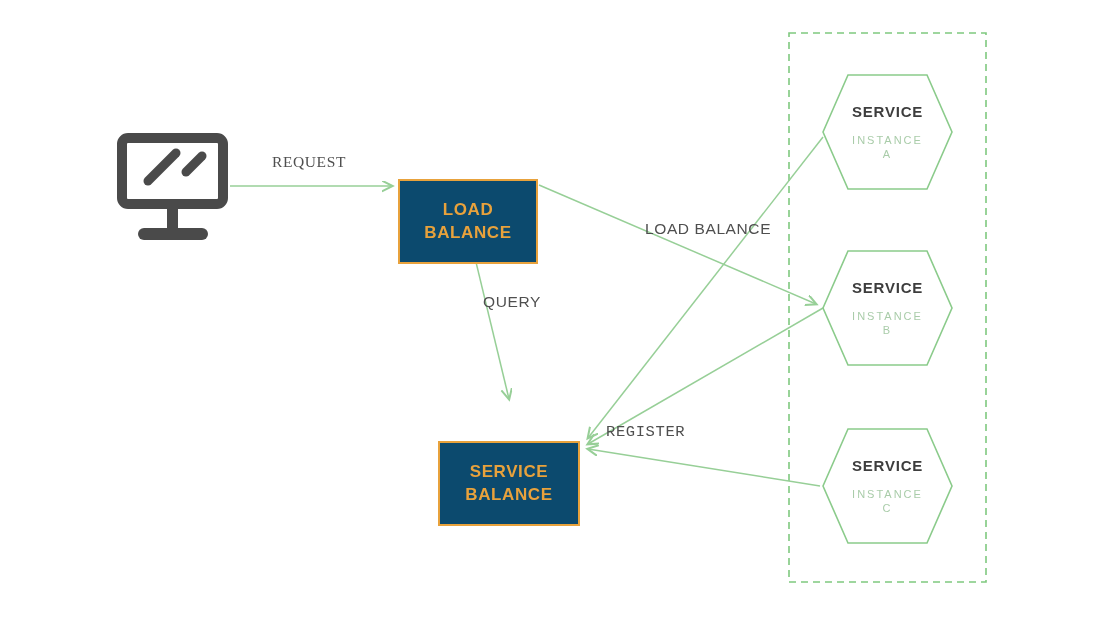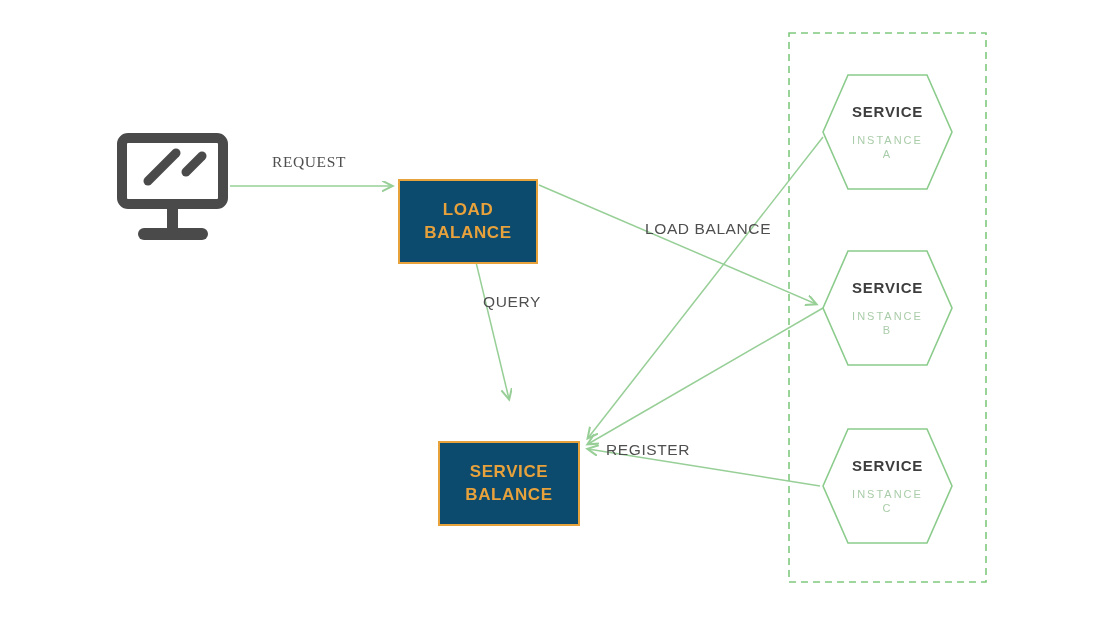--- a/index.html
+++ b/index.html
@@ -90,21 +90,21 @@
       <rect class="monitor-fill" x="167" y="206" width="11" height="26"></rect>
       <rect class="monitor-fill" x="138" y="228" width="70" height="12" rx="6"></rect>
       <line class="monitor-stroke" x1="148" y1="181" x2="176" y2="153" stroke-width="9" stroke-linecap="round"></line>
       <line class="monitor-stroke" x1="186" y1="172" x2="202" y2="156" stroke-width="9" stroke-linecap="round"></line>
     </g>
   </svg>
 
   <div class="edge-label" style="left:272px;top:153px;font-family:Liberation Serif, serif;">REQUEST</div>
   <div class="edge-label" style="left:483px;top:293px;">QUERY</div>
   <div class="edge-label" style="left:645px;top:193px;margin-top:27px;">LOAD BALANCE</div>
-  <div class="edge-label" style="left:606px;top:441px;">REGISTER</div>
+  <div class="edge-label" style="left:606px;top:423px;font-family:Liberation Mono, monospace;">REGISTER</div>
 
   <div class="node-box" style="left:398px;top:143px;width:136px;height:81px;">
     <span>LOAD</span>
     <span>BALANCE</span>
   </div>
 
   <div class="node-box" style="left:438px;top:405px;width:138px;height:81px;">
     <span>SERVICE</span>
     <span>BALANCE</span>
   </div>

